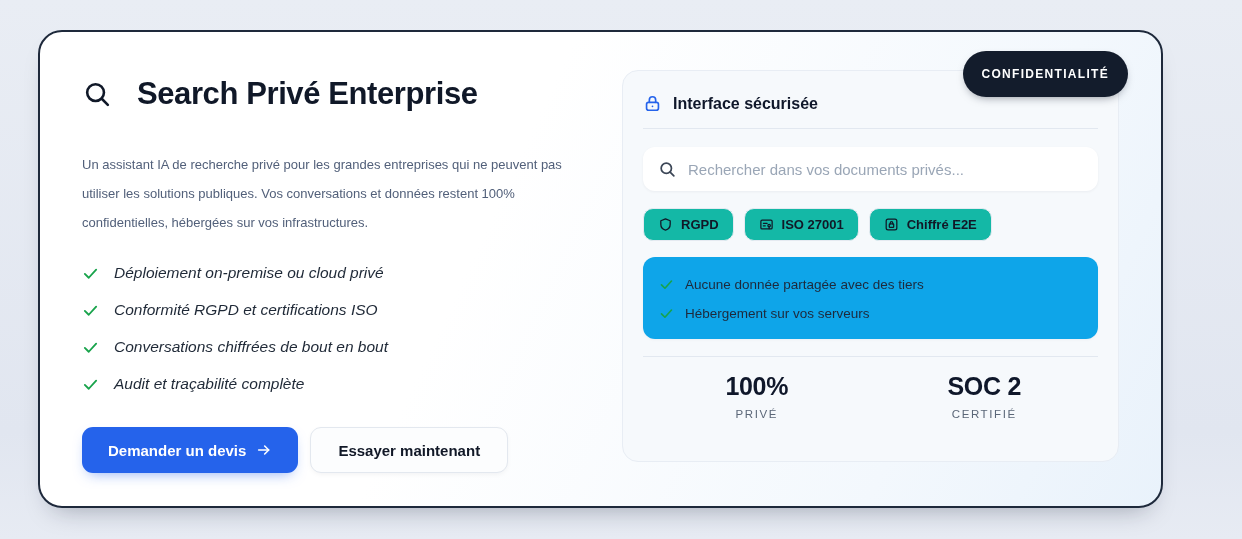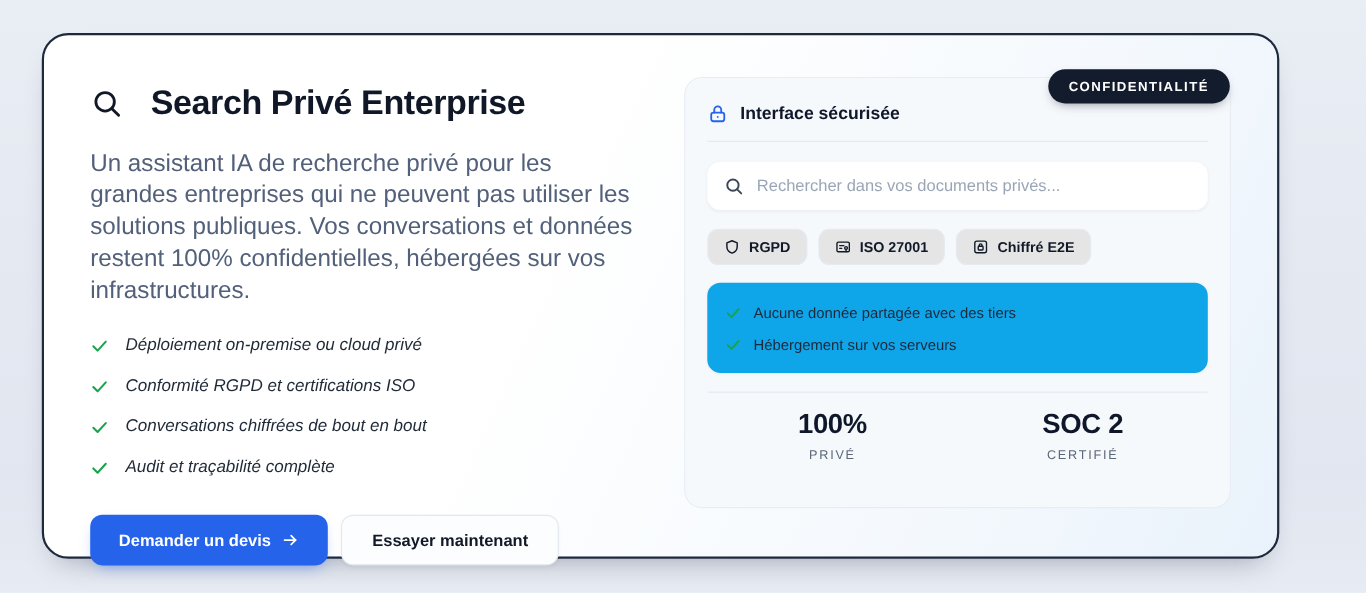--- a/index.html
+++ b/index.html
@@ -24,48 +24,47 @@
   .card-inner {
     position: relative;
     display: flex;
     width: 100%; height: 100%;
     padding: 38px 42px 36px 42px;
   }
 
   
   .conf-badge {
     position: absolute;
-    top: 19px; right: 43px;
-    height: 31px;
+    top: 19px; right: 33px;
+    height: 46px;
     padding: 0 19px;
     background: #131c2c;
     border-radius: 999px;
     display: flex; align-items: center;
     color: #ffffff;
     font-size: 12px;
     font-weight: 700;
     letter-spacing: 1.3px;
     z-index: 5;
     box-shadow: 0 4px 10px -4px rgba(15,23,42,0.5);
-    margin-top: 12px;
   }
 
   
   .left-col { width: 512px; padding-top: 6px; }
   .title-row { display: flex; align-items: center; gap: 24px; }
   .title-row svg { flex: 0 0 auto; }
   h1.page-title {
     font-size: 31px;
     font-weight: 700;
     color: #101828;
     letter-spacing: -0.4px;
   }
   .description {
-    margin-top: 21px;
-    font-size: 22px;
+    margin-top: 38px;
+    font-size: 13px;
     line-height: 29px;
     color: #52607a;
     width: 505px;
   }
   .feature-list { margin-top: 27px; list-style: none; }
   .feature-item {
     display: flex; align-items: center; gap: 15px;
     margin-bottom: 19px;
     font-size: 15.5px;
     color: #1f2937;
@@ -128,21 +127,21 @@
     font-family: inherit;
     font-size: 15px;
     color: #ef4444;
     background: transparent;
   }
   .search-box input::placeholder { color: #9aa6b6; }
 
   .chip-row { margin-top: 17px; display: flex; gap: 10px; }
   .chip {
     height: 33px;
-    background: #e5e5e5;
+    background: #14b8a6;
     border: 1px solid #e5eaf1;
     border-radius: 10px;
     display: inline-flex; align-items: center;
     padding: 0 14px;
     gap: 8px;
     font-size: 13px; font-weight: 700;
     color: #111827;
     cursor: pointer;
   }
 

